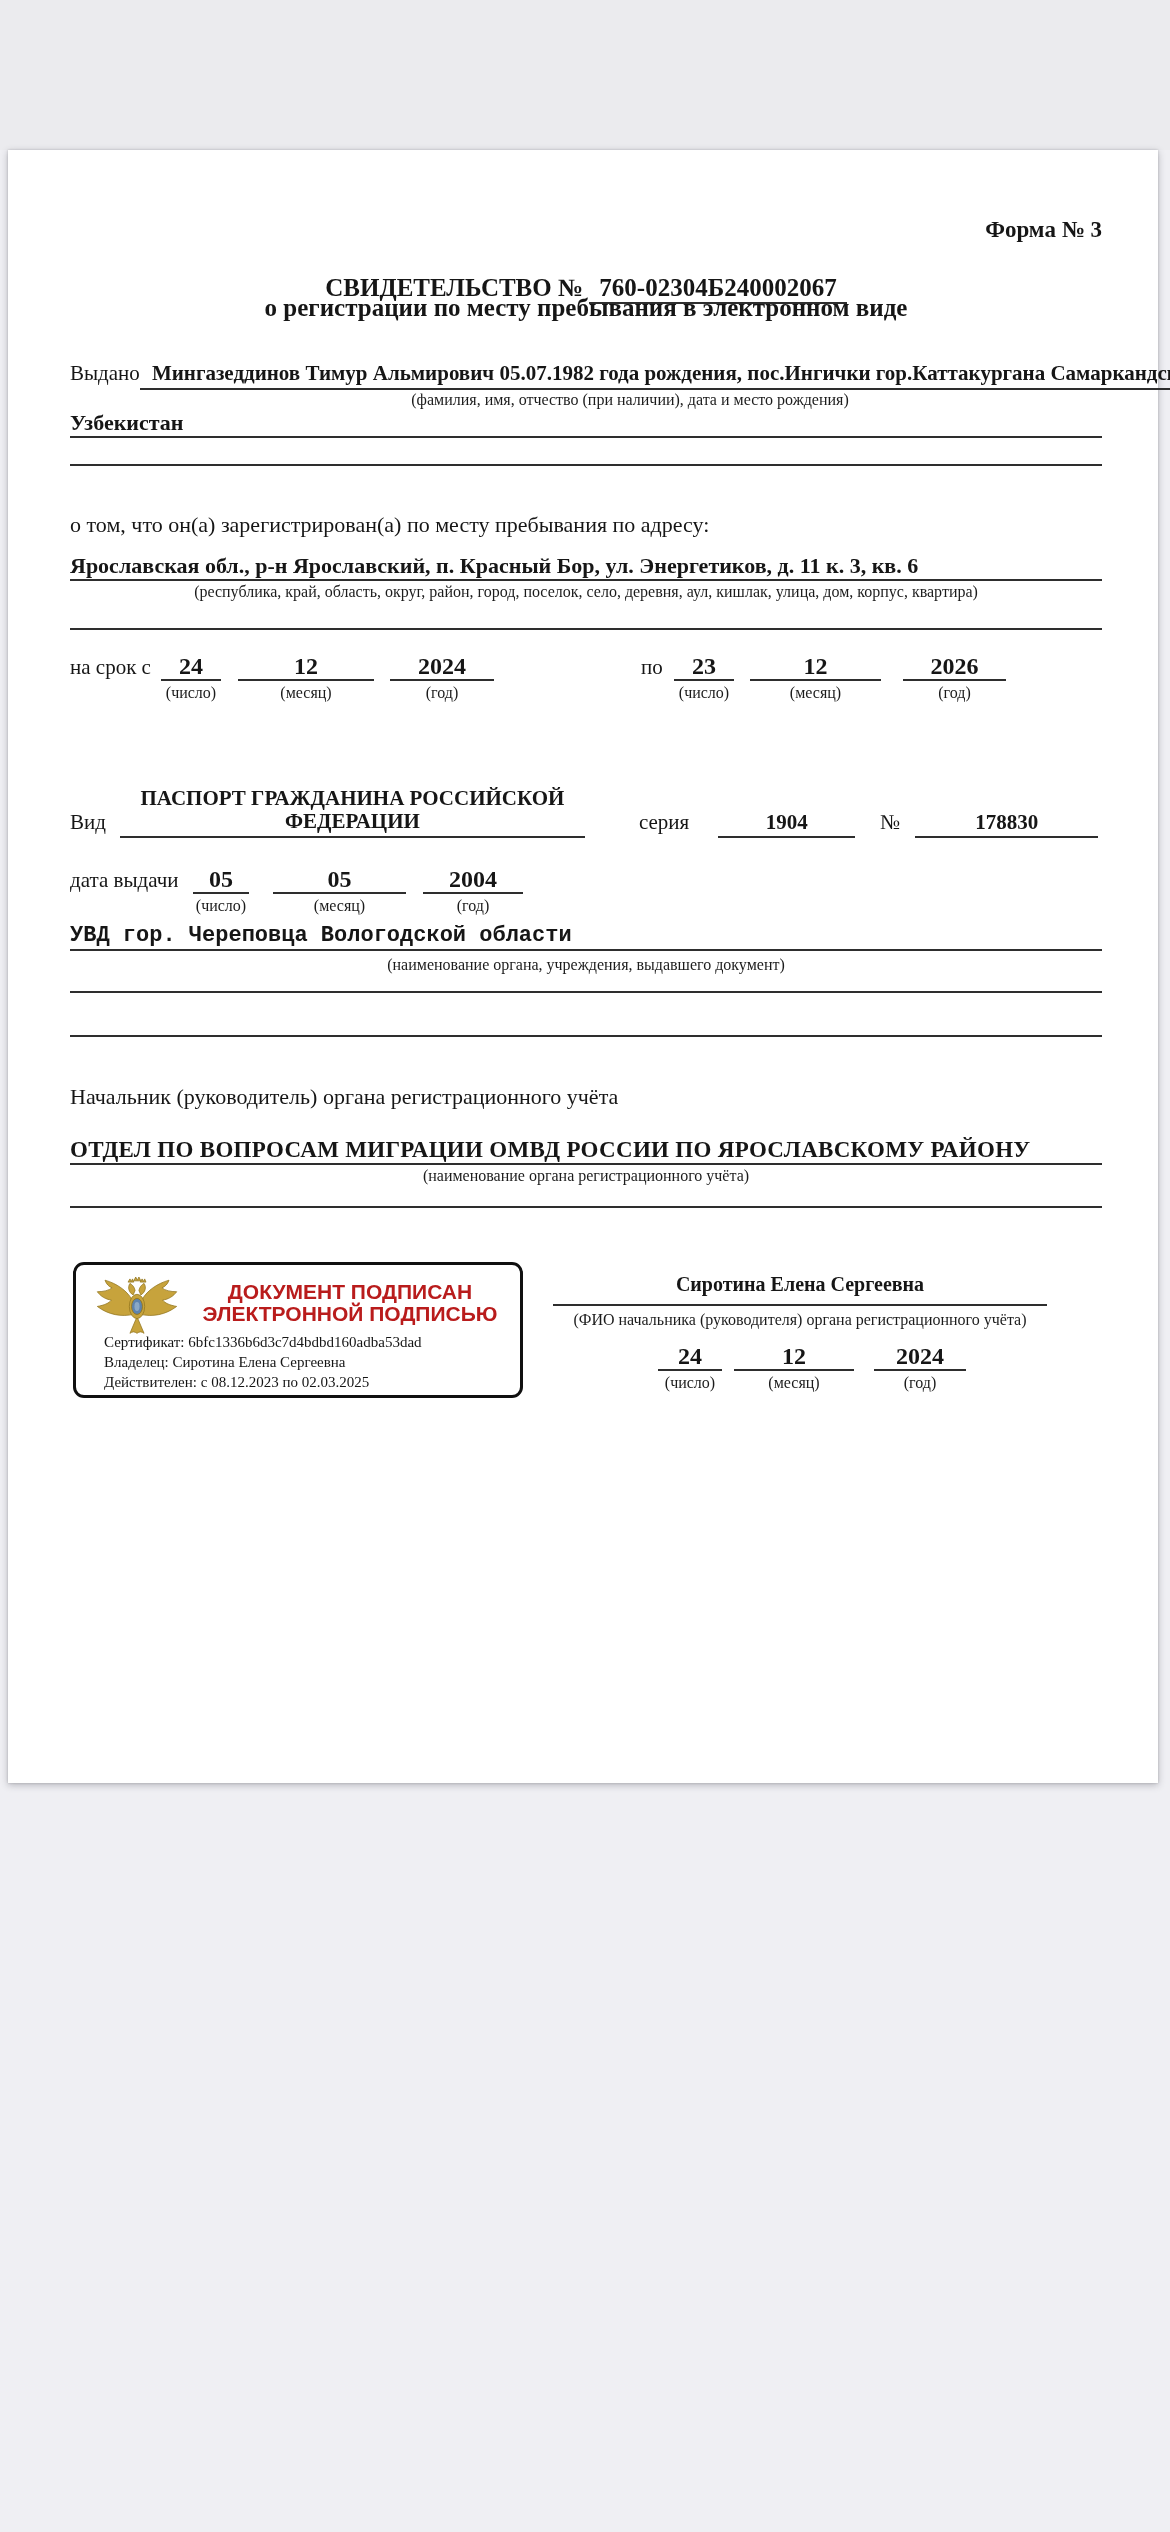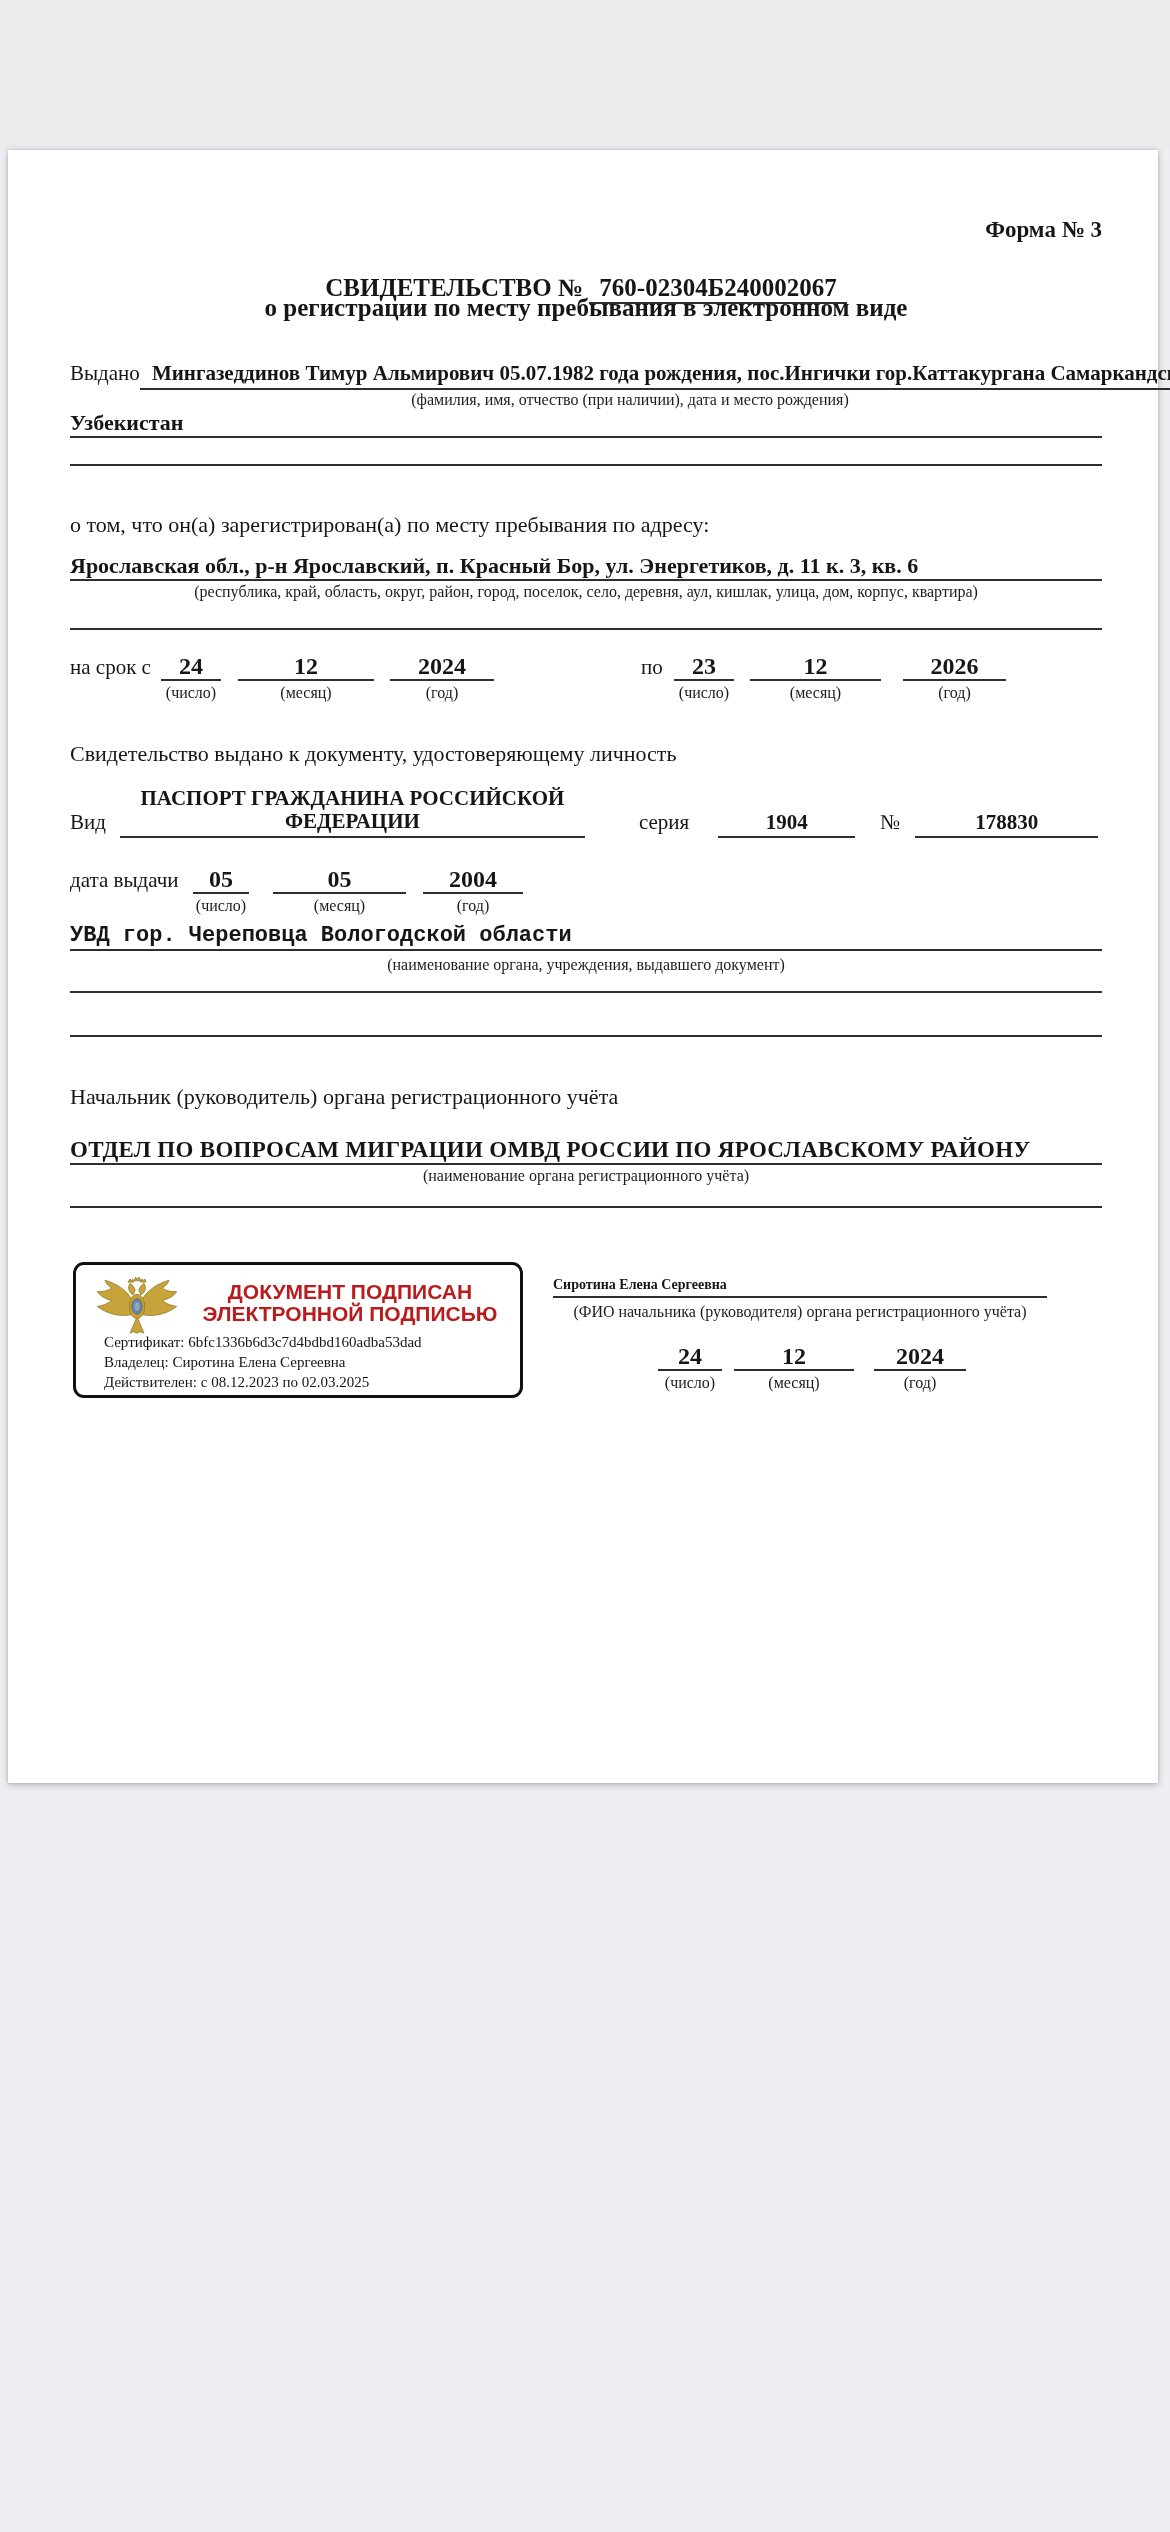--- a/index.html
+++ b/index.html
@@ -53,22 +53,22 @@
   }
   .stamp-title{
     position:absolute;left:112px;right:8px;top:16px;text-align:center;
     font-family:"Liberation Sans","DejaVu Sans",sans-serif;
     font-weight:bold;font-size:21px;line-height:22px;color:#b91c1c;
   }
   .stamp-lines{position:absolute;left:28px;top:67px;font-size:15px;line-height:20px;color:#151515;}
   .emblem{position:absolute;left:16px;top:12px;width:90px;height:64px;}
   
   .signer{position:absolute;left:545px;width:494px;}
-  .signer-name{font-size:14px;line-height:21px;font-weight:bold;text-align:left;
-    border-bottom:2px solid #2e2e2e;padding-bottom:1px;}
+  .signer-name{font-size:20px;line-height:21px;font-weight:bold;text-align:center;
+    border-bottom:2px solid #2e2e2e;padding-bottom:9px;}
   .sign-date{display:flex;}
 </style>
 </head>
 <body>
 
 <div class="backdrop-top"></div>
 
 <div class="sheet">
 
   <div class="row right b t23" style="top:67px;">Форма № 3</div>
@@ -113,21 +113,20 @@
     <div class="dcell" style="width:131px;margin-left:16px;">
       <div class="num">12</div>
       <div class="cap">(месяц)</div>
     </div>
     <div class="dcell" style="width:103px;margin-left:22px;">
       <div class="num">2026</div>
       <div class="cap">(год)</div>
     </div>
   </div>
 
-  <div class="row t22" style="top:591px;">Свидетельство выдано к документу, удостоверяющему личность</div>
 
   <div class="row vidrow" style="top:637px;">
     <div class="lbl">Вид</div>
     <div class="vid-val">
       <div>ПАСПОРТ ГРАЖДАНИНА РОССИЙСКОЙ</div>
       <div>ФЕДЕРАЦИИ</div>
     </div>
     <div class="lbl" style="margin-left:54px;">серия</div>
     <div class="ser-line" style="width:137px;margin-left:29px;">1904</div>
     <div class="lbl" style="margin-left:25px;">№</div>

